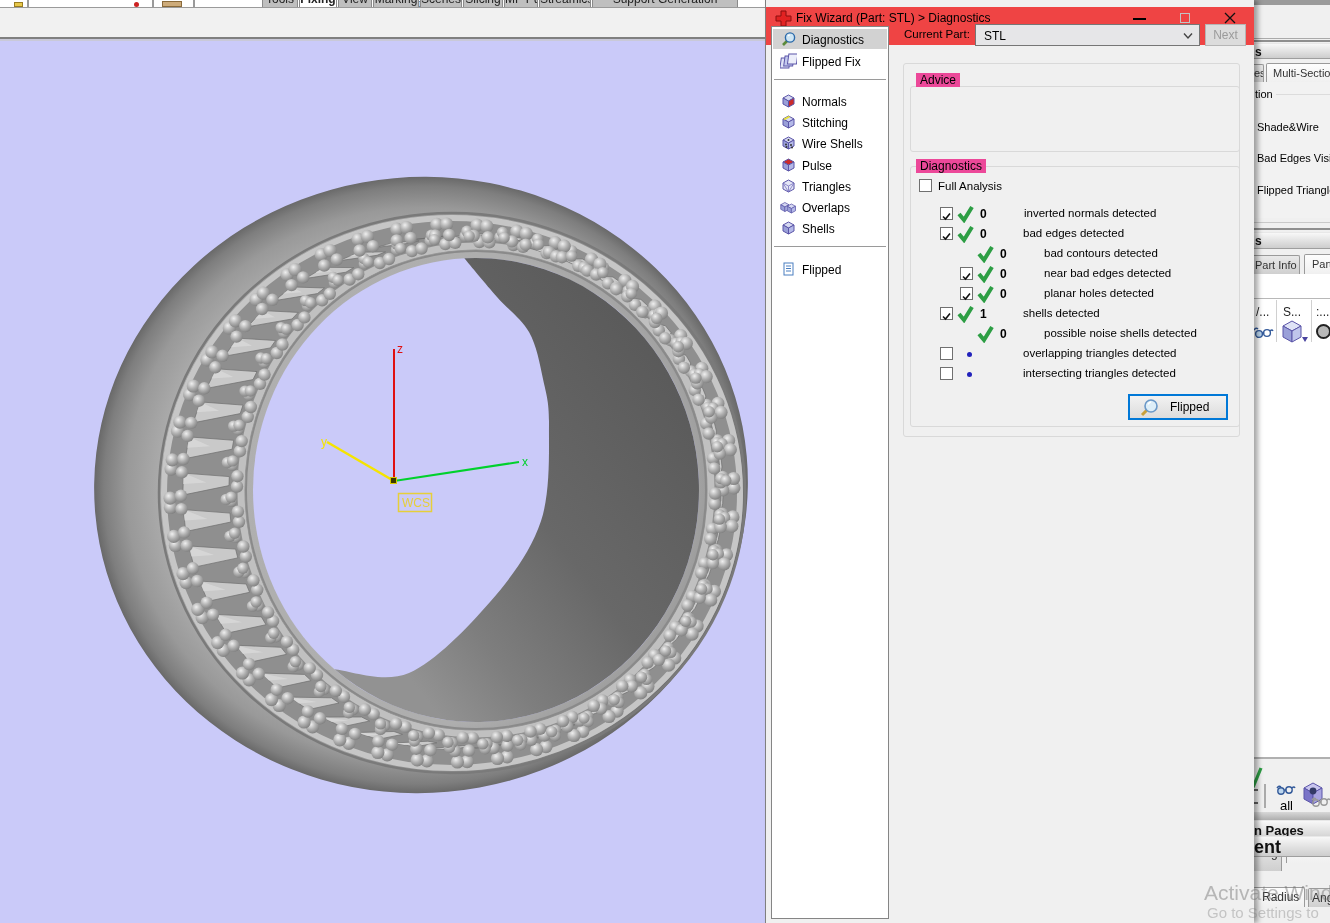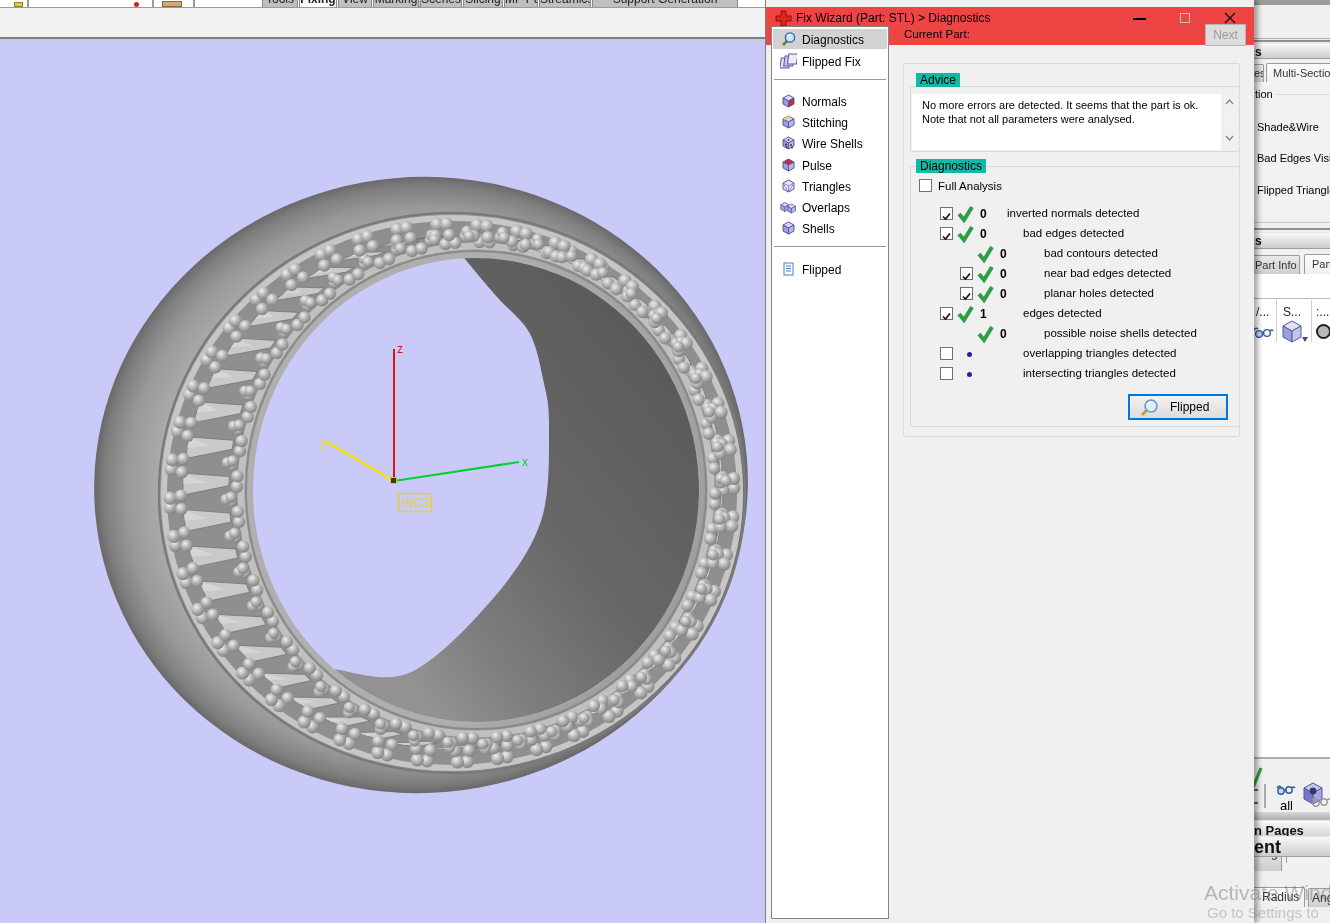--- a/index.html
+++ b/index.html
@@ -3,21 +3,21 @@
 *{margin:0;padding:0;box-sizing:border-box}
 html,body{width:1330px;height:923px;overflow:hidden;font-family:"Liberation Sans",sans-serif;background:#f0f0f0}
 .abs{position:absolute}
 #stage{position:relative;width:1330px;height:923px}
 .tab{position:absolute;top:0;height:7px;background:#bfbfbf;border-left:1px solid #8a8a8a;border-right:1px solid #8a8a8a;overflow:hidden}
 .tab span{display:block;margin-top:-8px;font-size:12px;color:#222;text-align:center;white-space:nowrap}
 .hdr{position:absolute;left:0;right:0;background:linear-gradient(#f8f8f8,#cdcdcd);border-top:1px solid #e8e8e8;border-bottom:1px solid #9e9e9e;font-weight:bold;font-size:12px;color:#111;overflow:hidden}
 .ptab{position:absolute;background:linear-gradient(#e9e9e9,#cfcfcf);border:1px solid #9a9a9a;border-bottom:none;border-radius:2px 2px 0 0;font-size:11px;color:#333;overflow:hidden;white-space:nowrap}
 .ptab.on{background:linear-gradient(#fdfdfd,#f0f0f0)}
 .gb{position:absolute;border:1px solid #d9d9d9;border-radius:3px}
-.gl{position:absolute;background:#14b8a6;font-size:12px;color:#000;padding:0 4px;white-space:nowrap}
+.gl{position:absolute;background:#ec4899;font-size:12px;color:#000;padding:0 4px;white-space:nowrap}
 .cb{position:absolute;width:13px;height:13px;background:#fff;border:1px solid #707070}
 .rowtxt{position:absolute;font-size:11.5px;color:#000;white-space:nowrap}
 .num{position:absolute;font-size:12px;font-weight:bold;color:#000}
 .li{position:absolute;left:1px;width:116px;height:20px;font-size:12px;color:#000;white-space:nowrap}
 .li .t{position:absolute;left:29px;top:3px}
 .li svg{position:absolute;left:7px;top:1px}
 </style></head><body>
 <div id="stage">
 
 <div class="abs" style="left:0;top:0;width:1330px;height:7px;background:#fff;overflow:hidden">
@@ -775,50 +775,45 @@
             <line x1="6" y1="7.5" x2="11" y2="7.5" stroke="#4a7ec0" stroke-width="1"></line>
             <line x1="6" y1="10" x2="11" y2="10" stroke="#4a7ec0" stroke-width="1"></line>
           </svg>
           <span class="t">Flipped</span>
         </div>
     <div class="abs" style="left:2px;top:52px;width:112px;height:1px;background:#9a9a9a"></div>
     <div class="abs" style="left:2px;top:219px;width:112px;height:1px;background:#9a9a9a"></div>
   </div>
 
   <div class="abs" style="left:138px;top:28px;font-size:11.5px;color:#000">Current Part:</div>
+  <div class="abs" style="left:209px;top:24px;width:225px;height:22px;background:#e6e6e8;border:1px solid #767676">
+    <div class="abs" style="left:8px;top:4px;font-size:12px">STL</div>
+    <svg class="abs" style="left:206px;top:7px" width="12" height="8" viewBox="0 0 12 8">
+          <path d="M2,1.5 L6,6 L10,1.5" stroke="#444" stroke-width="1.4" fill="none"></path>
+        </svg>
+  </div>
   <div class="abs" style="left:439px;top:24px;width:41px;height:22px;background:#dcdcdc;border:1px solid #b5b5b5;font-size:12px;color:#9b9b9b;text-align:center;line-height:20px">Next</div>
 
   <div class="gb" style="left:137px;top:63px;width:337px;height:374px"></div>
 
   <div class="gb" style="left:144px;top:86px;width:330px;height:66px"></div>
   <div class="gl" style="left:150px;top:73px">Advice</div>
-  <div class="abs" style="left:146px;top:94px;width:326px;height:56px;background:#fff">
-    <div class="abs" style="left:10px;top:4px;font-size:11px;line-height:14px;color:#000">No more errors are detected. It seems that the part is ok.<br>Note that not all parameters were analysed.</div>
-    <div class="abs" style="left:309px;top:0;width:17px;height:56px;background:#f1f1f1">
-          <svg class="abs" style="left:4px;top:4px" width="9" height="9" viewBox="0 0 9 9">
-            <path d="M1,6 L4.5,2 L8,6" stroke="#888" stroke-width="1.4" fill="none"></path>
-          </svg>
-          <svg class="abs" style="left:4px;top:39px" width="9" height="9" viewBox="0 0 9 9">
-            <path d="M1,3 L4.5,7 L8,3" stroke="#888" stroke-width="1.4" fill="none"></path>
-          </svg>
-        </div>
-  </div>
 
   <div class="gb" style="left:144px;top:166px;width:330px;height:261px"></div>
   <div class="gl" style="left:150px;top:159px">Diagnostics</div>
   <div class="cb" style="left:153px;top:179px"></div>
   <div class="rowtxt" style="left:172px;top:180px">Full Analysis</div>
   <div class="cb" style="left:174px;top:207px"><svg width="11" height="11" viewBox="0 0 11 11">
           <path d="M2,5.5 L4.5,8 L9,2.5" stroke="#111" stroke-width="1.6" fill="none"></path>
         </svg></div>
 <div class="abs" style="left:190px;top:204px"><svg width="19" height="19" viewBox="0 0 19 19">
           <path d="M3,10 L8,16 L16,3" stroke="#2d9e44" stroke-width="4" fill="none"></path>
         </svg></div>
 <div class="num" style="left:214px;top:207px">0</div>
-<div class="rowtxt" style="left:241px;top:207px">inverted normals detected</div>
+<div class="rowtxt" style="left:258px;top:207px">inverted normals detected</div>
 <div class="cb" style="left:174px;top:227px"><svg width="11" height="11" viewBox="0 0 11 11">
           <path d="M2,5.5 L4.5,8 L9,2.5" stroke="#111" stroke-width="1.6" fill="none"></path>
         </svg></div>
 <div class="abs" style="left:190px;top:224px"><svg width="19" height="19" viewBox="0 0 19 19">
           <path d="M3,10 L8,16 L16,3" stroke="#2d9e44" stroke-width="4" fill="none"></path>
         </svg></div>
 <div class="num" style="left:214px;top:227px">0</div>
 <div class="rowtxt" style="left:257px;top:227px">bad edges detected</div>
 <div class="abs" style="left:210px;top:244px"><svg width="19" height="19" viewBox="0 0 19 19">
           <path d="M3,10 L8,16 L16,3" stroke="#2d9e44" stroke-width="4" fill="none"></path>
@@ -841,21 +836,21 @@
         </svg></div>
 <div class="num" style="left:234px;top:287px">0</div>
 <div class="rowtxt" style="left:278px;top:287px">planar holes detected</div>
 <div class="cb" style="left:174px;top:307px"><svg width="11" height="11" viewBox="0 0 11 11">
           <path d="M2,5.5 L4.5,8 L9,2.5" stroke="#111" stroke-width="1.6" fill="none"></path>
         </svg></div>
 <div class="abs" style="left:190px;top:304px"><svg width="19" height="19" viewBox="0 0 19 19">
           <path d="M3,10 L8,16 L16,3" stroke="#2d9e44" stroke-width="4" fill="none"></path>
         </svg></div>
 <div class="num" style="left:214px;top:307px">1</div>
-<div class="rowtxt" style="left:257px;top:307px">edges detected</div>
+<div class="rowtxt" style="left:257px;top:307px">shells detected</div>
 <div class="abs" style="left:210px;top:324px"><svg width="19" height="19" viewBox="0 0 19 19">
           <path d="M3,10 L8,16 L16,3" stroke="#2d9e44" stroke-width="4" fill="none"></path>
         </svg></div>
 <div class="num" style="left:234px;top:327px">0</div>
 <div class="rowtxt" style="left:278px;top:327px">possible noise shells detected</div>
 <div class="cb" style="left:174px;top:347px"></div>
 <div class="abs" style="left:201px;top:352px;width:5px;height:5px;border-radius:50%;background:#2222bb"></div>
 <div class="rowtxt" style="left:257px;top:347px">overlapping triangles detected</div>
 <div class="cb" style="left:174px;top:367px"></div>
 <div class="abs" style="left:201px;top:372px;width:5px;height:5px;border-radius:50%;background:#2222bb"></div>

